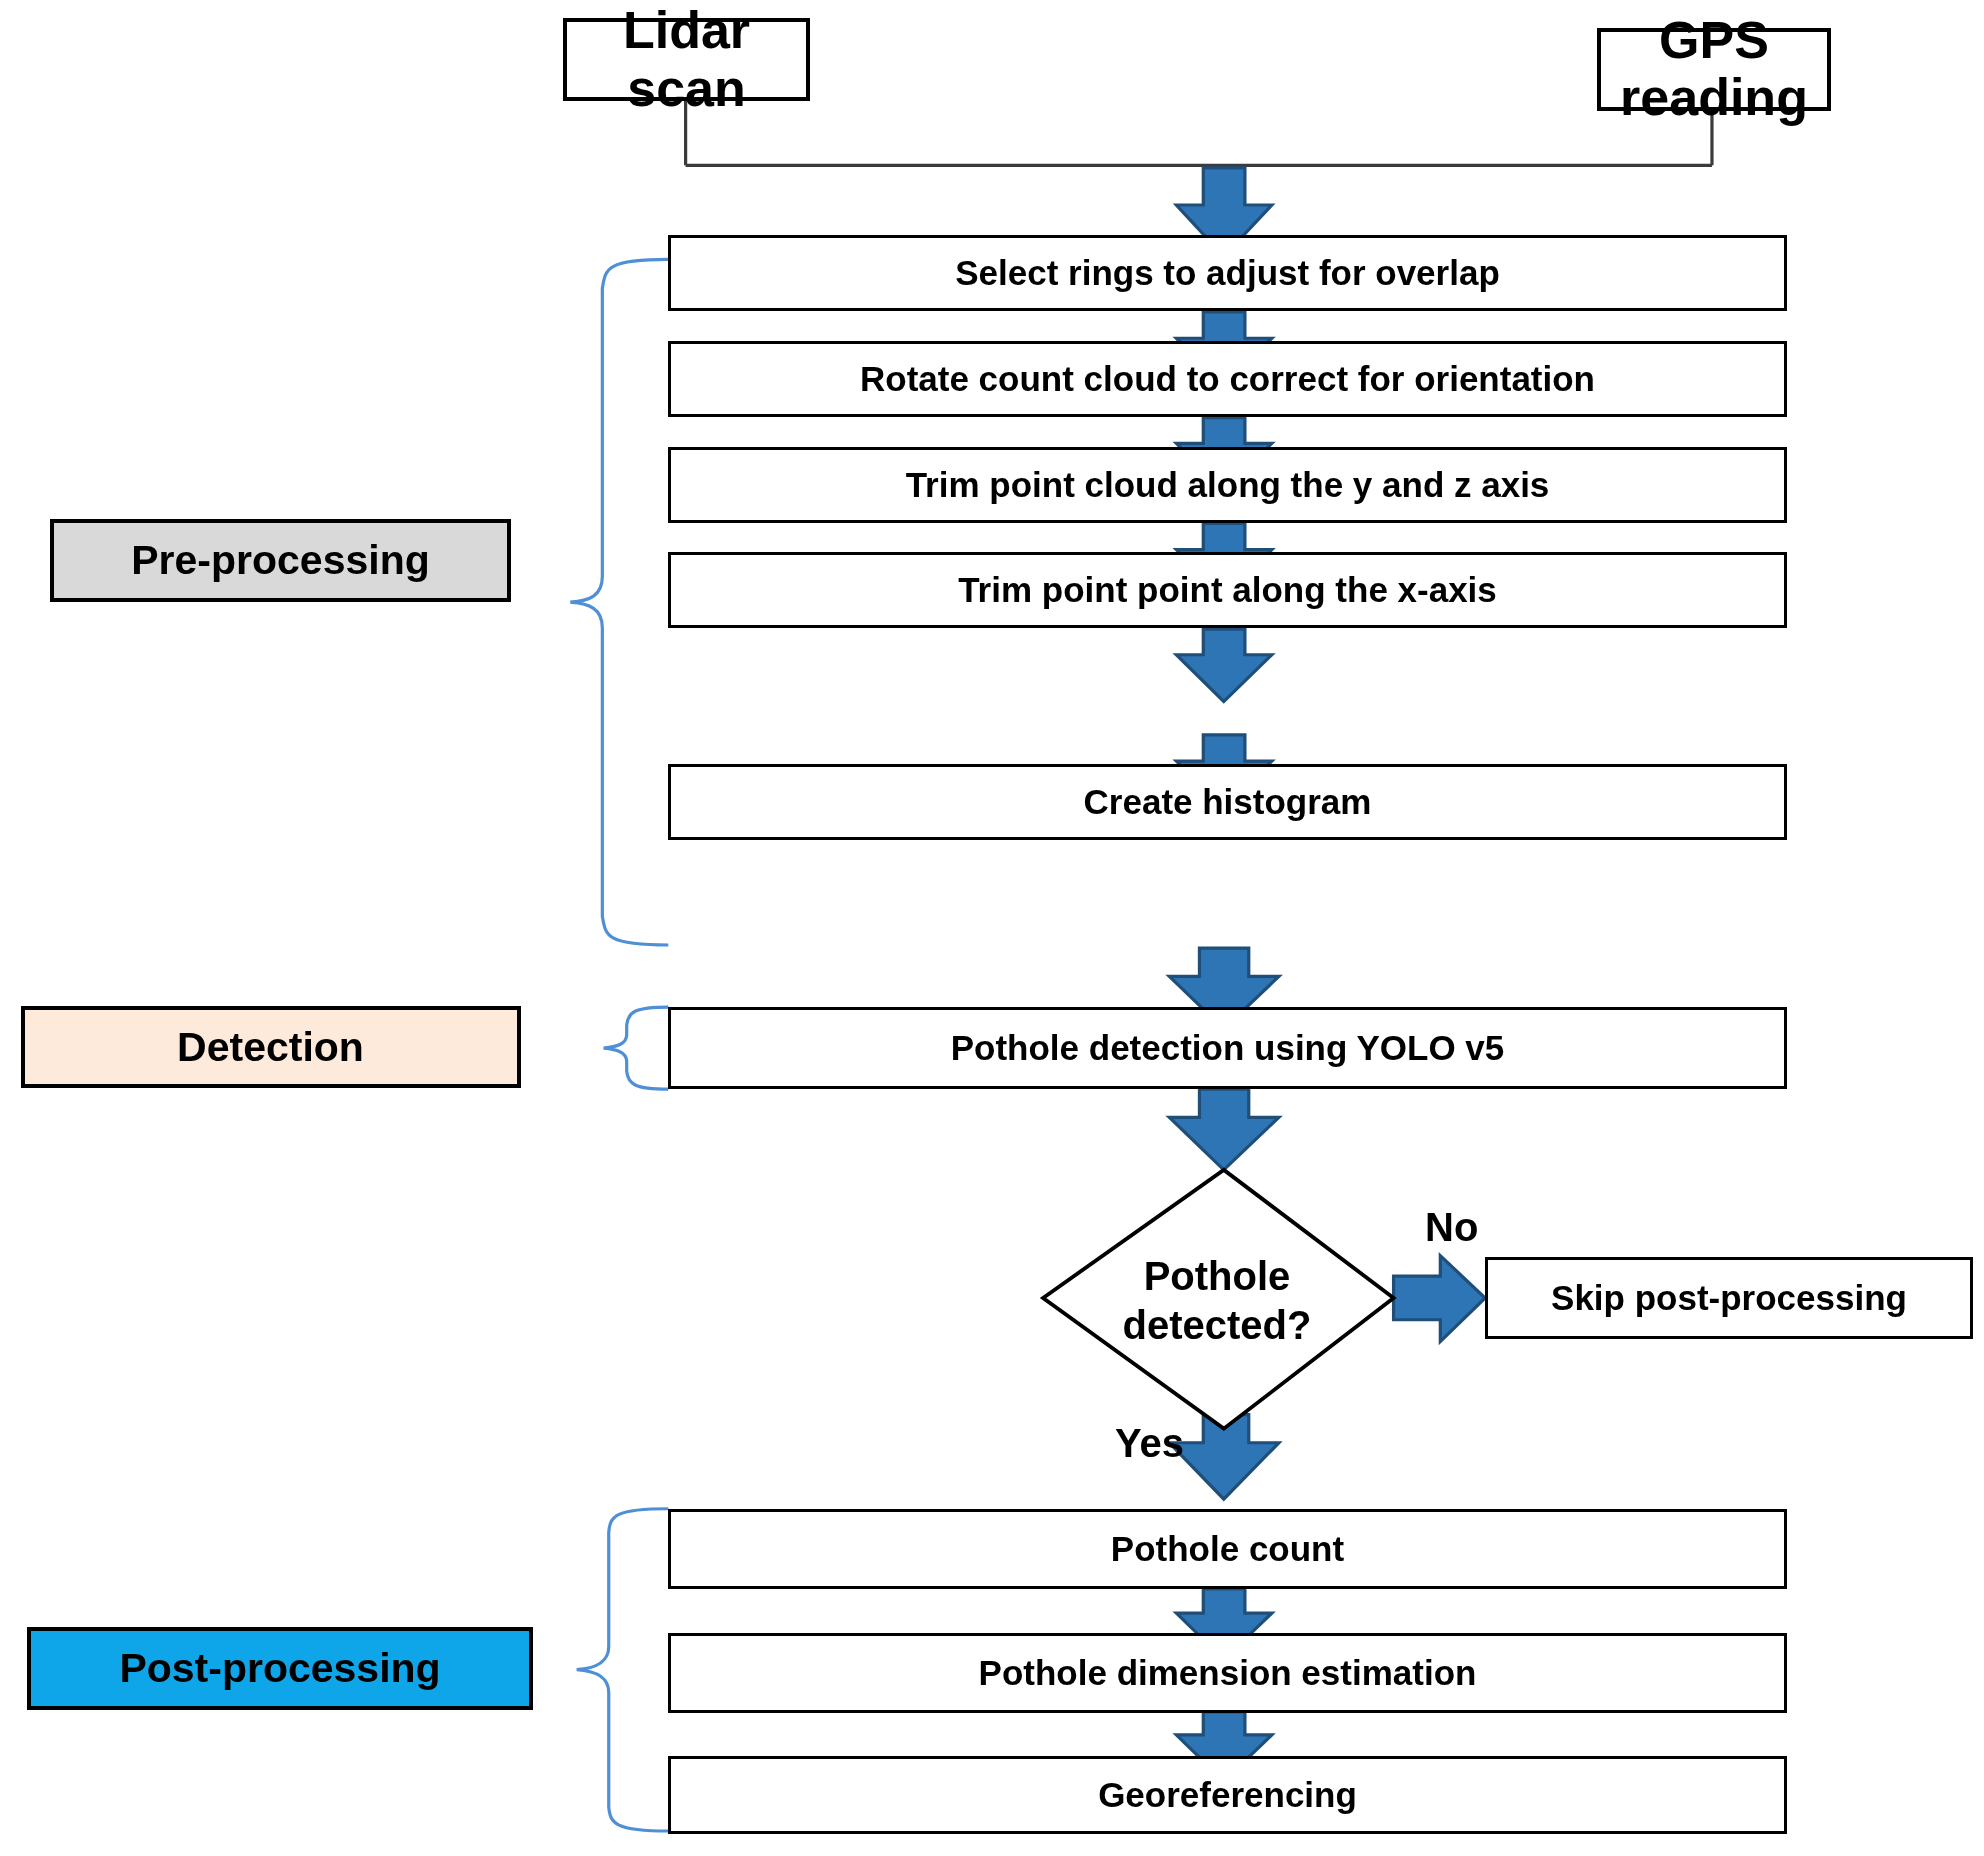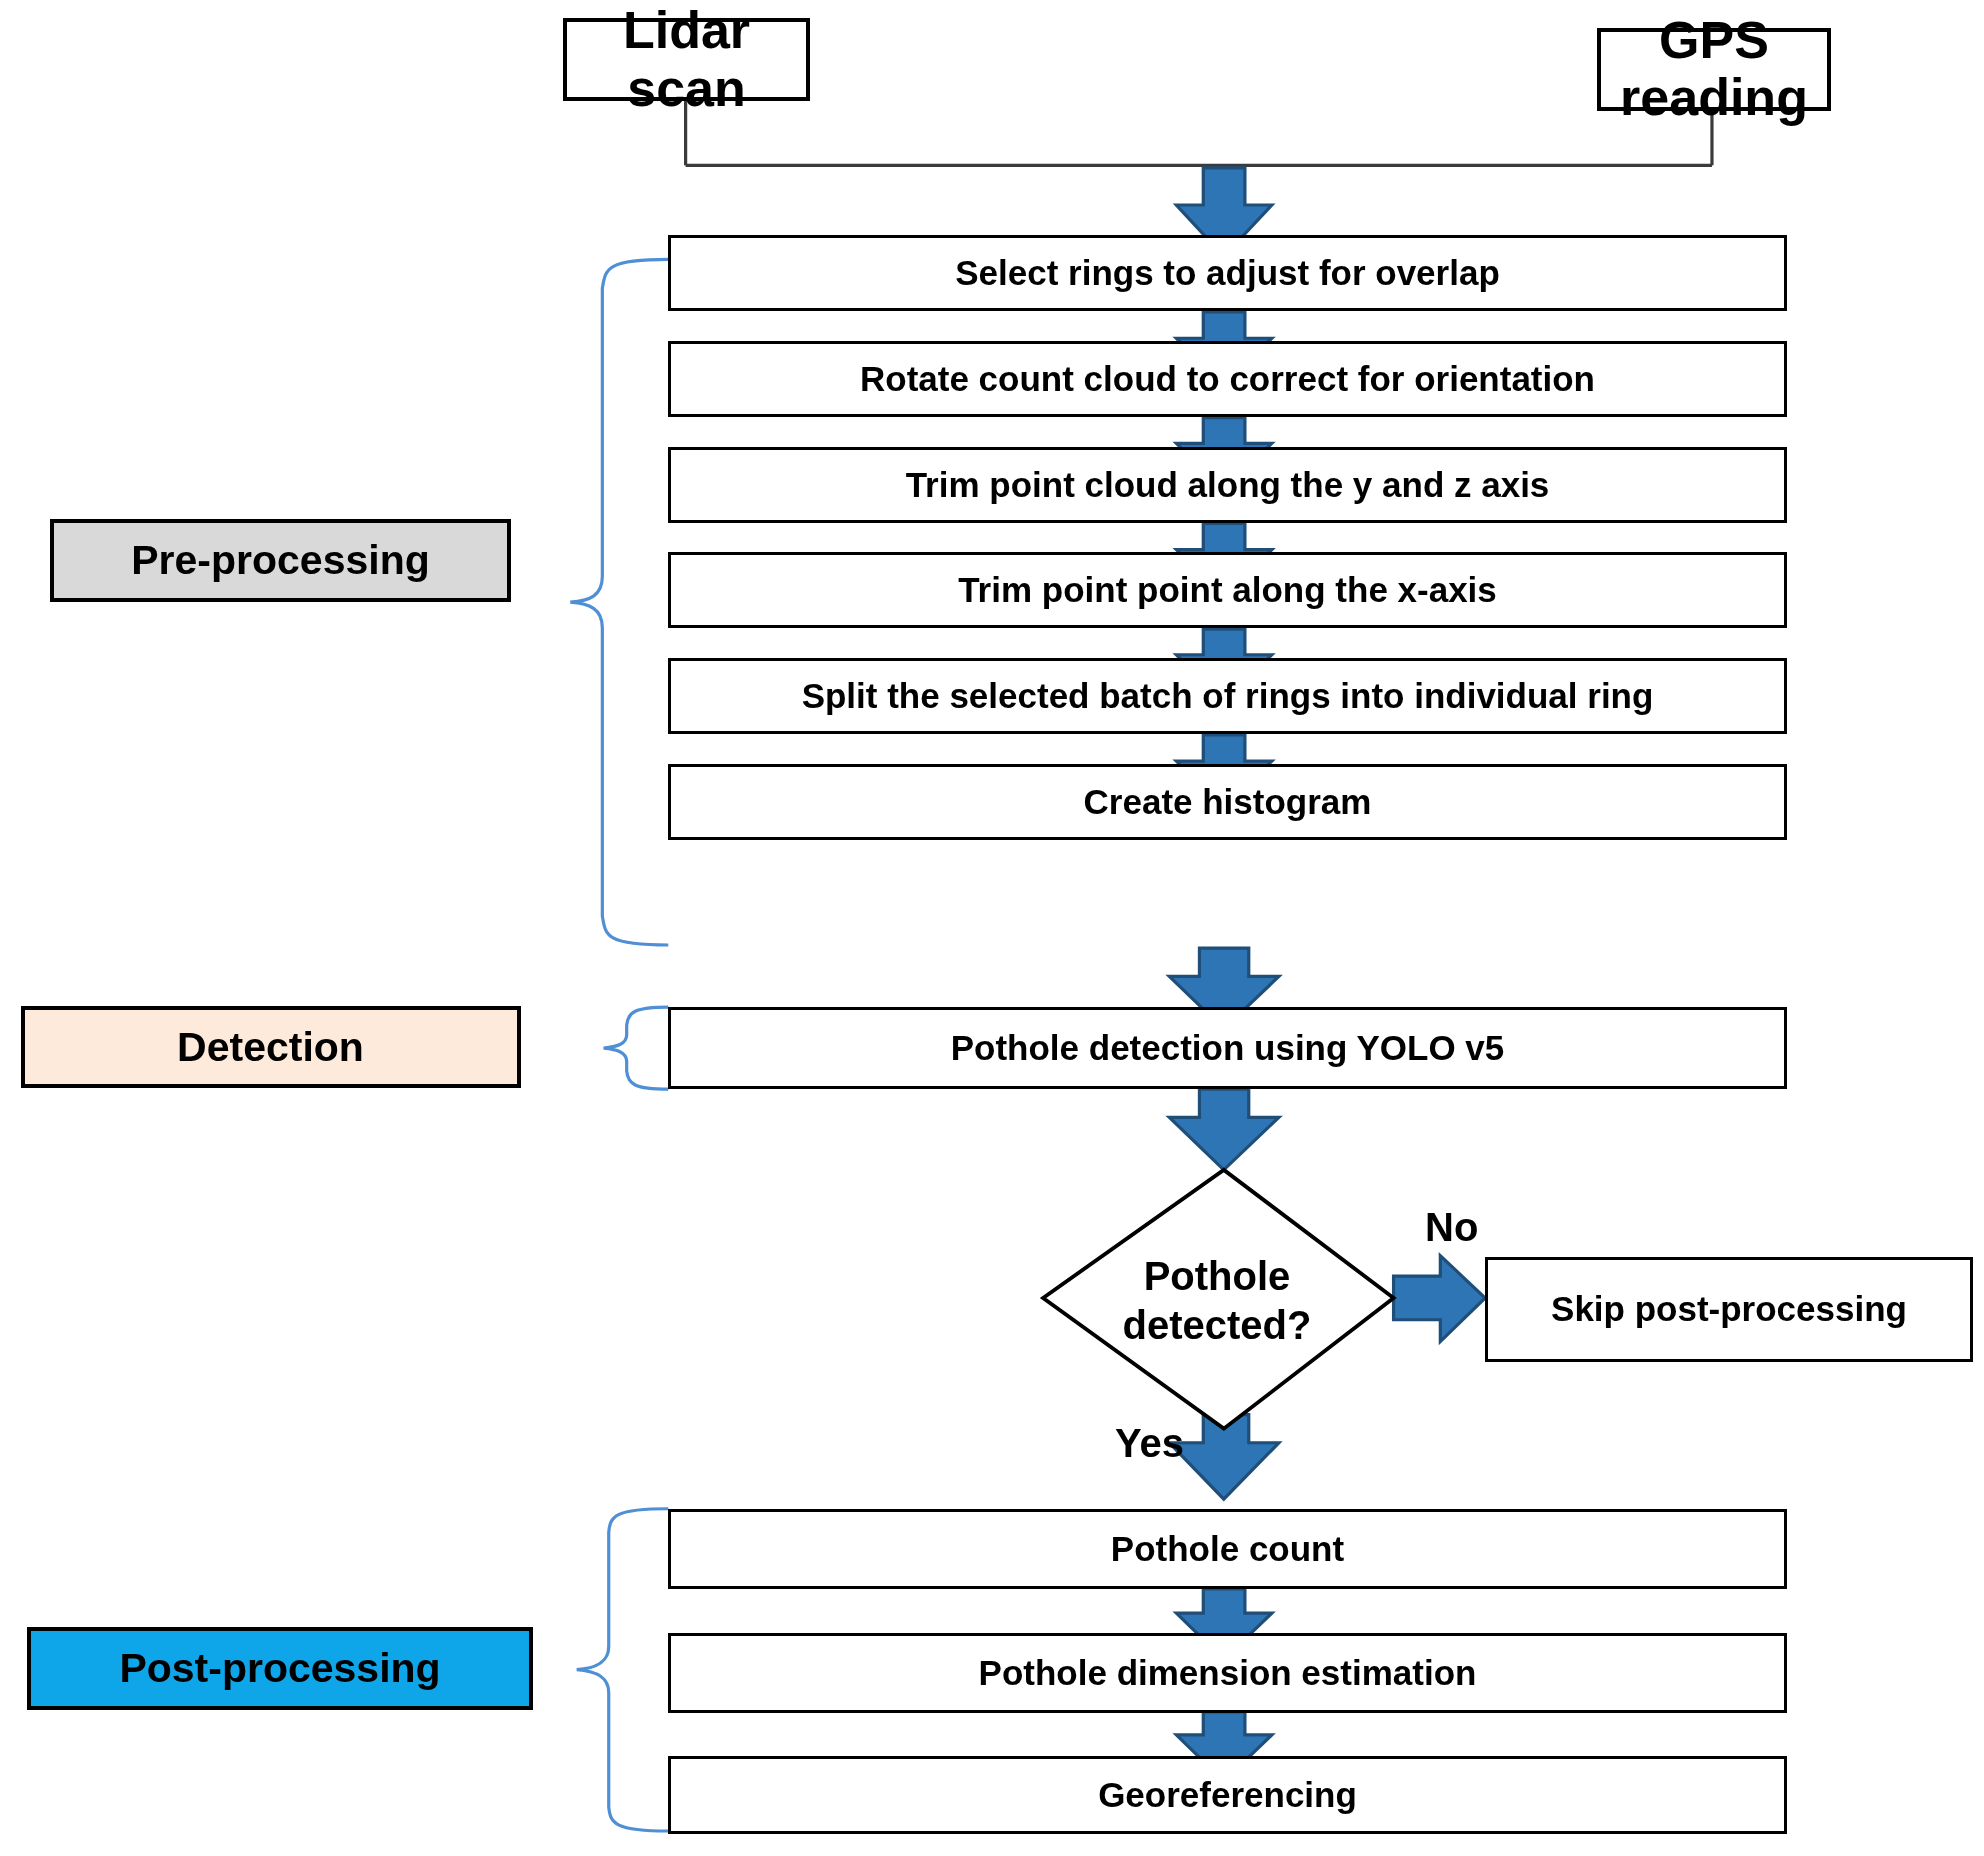--- a/index.html
+++ b/index.html
@@ -155,23 +155,20 @@
   </div>
 
   <div class="node process" style="left:668px; top:447px; width:1119px; height:76px;">
     <span>Trim point cloud along the y and z axis</span>
   </div>
 
   <div class="node process" style="left:668px; top:552px; width:1119px; height:76px;">
     <span>Trim point point along the x-axis</span>
   </div>
 
-  <div class="node process" style="left:668px; top:658px; width:1119px; height:76px;">
-    <span>Split the selected batch of rings into individual ring</span>
-  </div>
 
   <div class="node process" style="left:668px; top:764px; width:1119px; height:76px;">
     <span>Create histogram</span>
   </div>
 
   <div class="node process" style="left:668px; top:1007px; width:1119px; height:82px;">
     <span>Pothole detection using YOLO v5</span>
   </div>
 
   <div class="diamond-text" style="left:1076px; top:1205px; width:282px; height:192px;">
@@ -180,21 +177,21 @@
   </div>
 
   <div class="edge-label" style="left:1425px; top:1205px;">
     <span>No</span>
   </div>
 
   <div class="edge-label" style="left:1115px; top:1421px;">
     <span>Yes</span>
   </div>
 
-  <div class="node process" style="left:1485px; top:1257px; width:488px; height:105px;">
+  <div class="node process" style="left:1485px; top:1257px; width:488px; height:82px;">
     <span>Skip post-processing</span>
   </div>
 
   <div class="node process" style="left:668px; top:1509px; width:1119px; height:80px;">
     <span>Pothole count</span>
   </div>
 
   <div class="node process" style="left:668px; top:1633px; width:1119px; height:80px;">
     <span>Pothole dimension estimation</span>
   </div>

